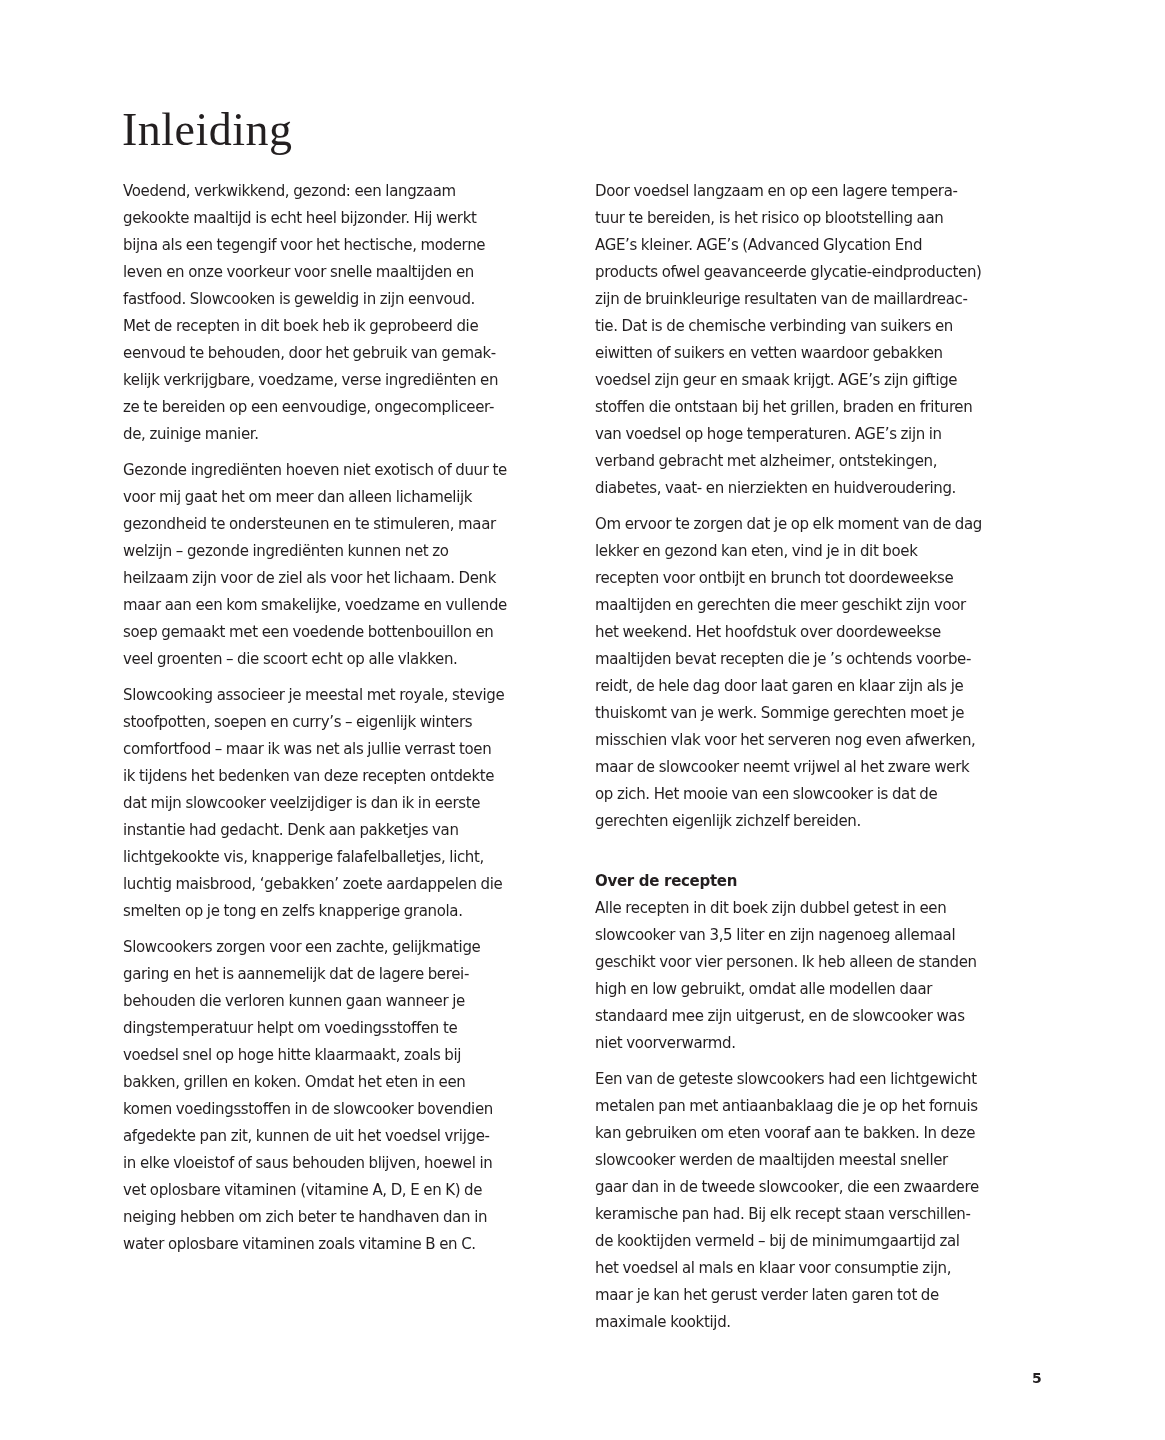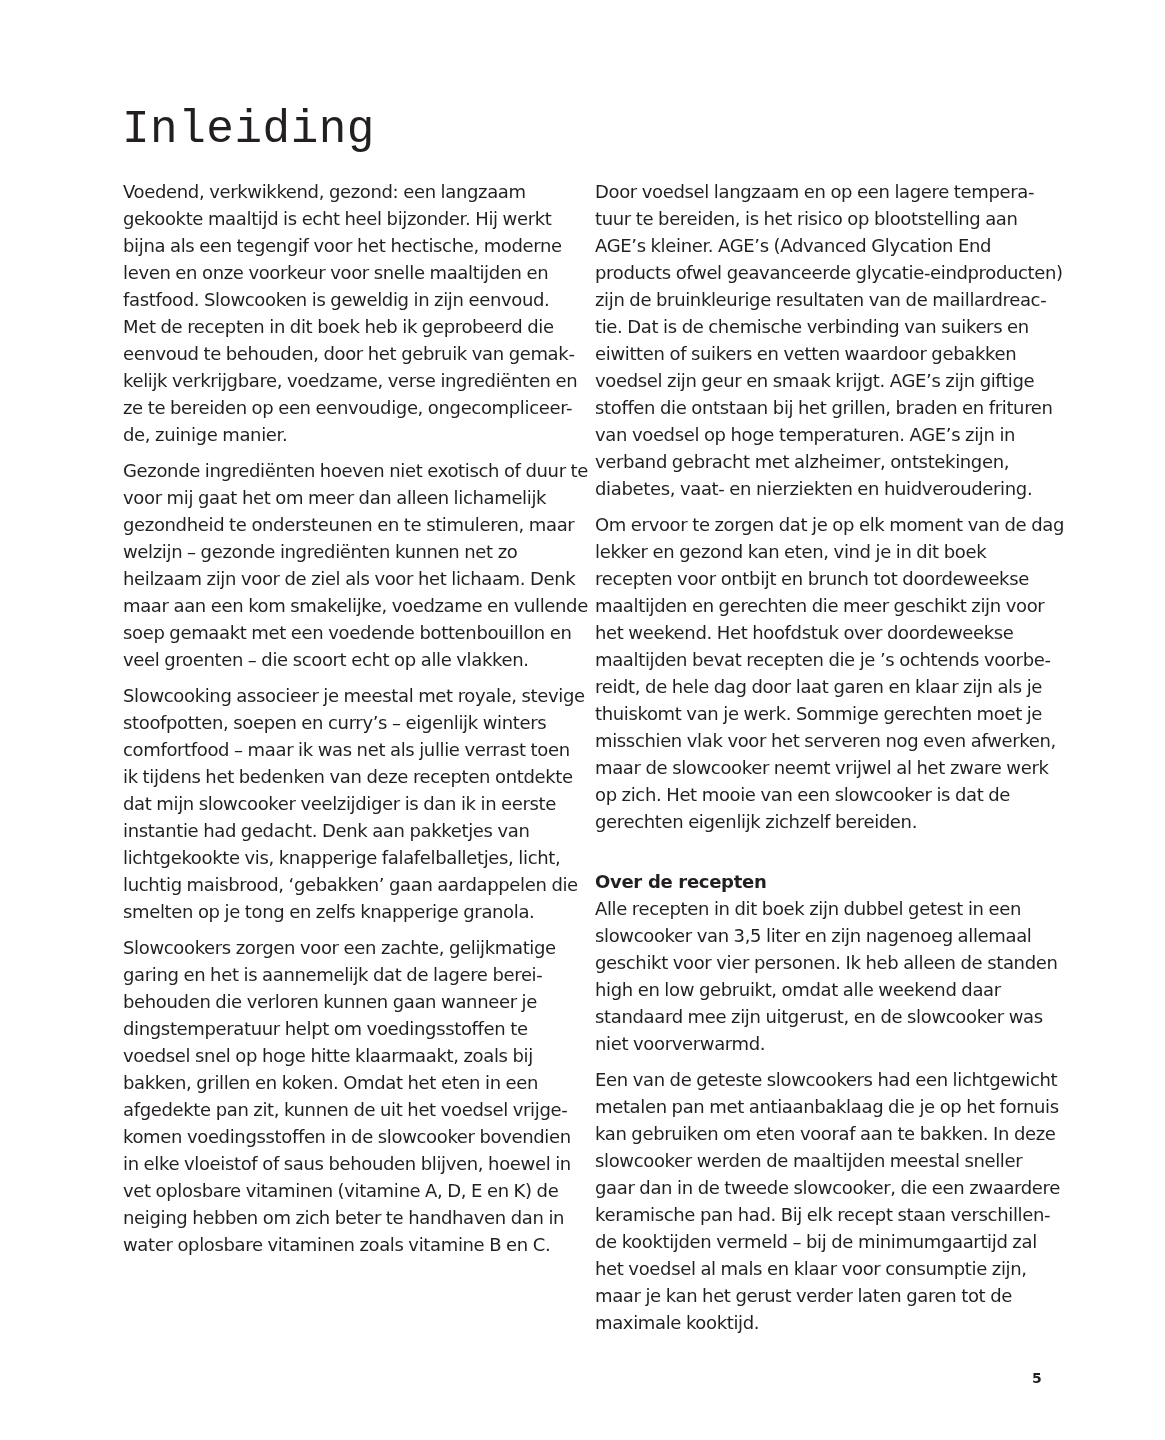--- a/index.html
+++ b/index.html
@@ -12,32 +12,32 @@
       height: 1440px;
       position: relative;
       overflow: hidden;
       color: #231f20;
     }
     .page-title {
       position: absolute;
       left: 122px;
       top: 100px;
       margin: 0;
-      font-family: Liberation Mono, monospace;
+      font-family: Liberation Serif, serif;
       font-weight: normal;
       font-size: 46px;
       line-height: 60px;
       letter-spacing: 0.5px;
       color: #231f20;
     }
     .column {
       position: absolute;
       top: 178px;
       font-family: "DejaVu Sans", "Liberation Sans", sans-serif;
-      font-size: 18px;
+      font-size: 15px;
       line-height: 27px;
       color: #231f20;
     }
     .col-left { left: 123px; width: 460px; }
     .col-right { left: 595px; width: 470px; }
     .para {
       margin: 0 0 9px 0;
     }
     .line {
       display: block;
@@ -91,32 +91,32 @@
     <span class="line">veel groenten – die scoort echt op alle vlakken.</span>
   </p>
   <p class="para">
     <span class="line">Slowcooking associeer je meestal met royale, stevige</span>
     <span class="line">stoofpotten, soepen en curry’s – eigenlijk winters</span>
     <span class="line">comfortfood – maar ik was net als jullie verrast toen</span>
     <span class="line">ik tijdens het bedenken van deze recepten ontdekte</span>
     <span class="line">dat mijn slowcooker veelzijdiger is dan ik in eerste</span>
     <span class="line">instantie had gedacht. Denk aan pakketjes van</span>
     <span class="line">lichtgekookte vis, knapperige falafelballetjes, licht,</span>
-    <span class="line">luchtig maisbrood, ‘gebakken’ gaan aardappelen die</span>
+    <span class="line">luchtig maisbrood, ‘gebakken’ zoete aardappelen die</span>
     <span class="line">smelten op je tong en zelfs knapperige granola.</span>
   </p>
   <p class="para">
     <span class="line">Slowcookers zorgen voor een zachte, gelijkmatige</span>
     <span class="line">garing en het is aannemelijk dat de lagere berei-</span>
     <span class="line">behouden die verloren kunnen gaan wanneer je</span>
     <span class="line">dingstemperatuur helpt om voedingsstoffen te</span>
     <span class="line">voedsel snel op hoge hitte klaarmaakt, zoals bij</span>
     <span class="line">bakken, grillen en koken. Omdat het eten in een</span>
+    <span class="line">komen voedingsstoffen in de slowcooker bovendien</span>
     <span class="line">afgedekte pan zit, kunnen de uit het voedsel vrijge-</span>
-    <span class="line">komen voedingsstoffen in de slowcooker bovendien</span>
     <span class="line">in elke vloeistof of saus behouden blijven, hoewel in</span>
     <span class="line">vet oplosbare vitaminen (vitamine A, D, E en K) de</span>
     <span class="line">neiging hebben om zich beter te handhaven dan in</span>
     <span class="line">water oplosbare vitaminen zoals vitamine B en C.</span>
   </p>
 </div>
 
 <div class="column col-right">
   <p class="para">
     <span class="line">Door voedsel langzaam en op een lagere tempera-</span>
@@ -145,21 +145,21 @@
     <span class="line">maar de slowcooker neemt vrijwel al het zware werk</span>
     <span class="line">op zich. Het mooie van een slowcooker is dat de</span>
     <span class="line">gerechten eigenlijk zichzelf bereiden.</span>
   </p>
 
   <span class="subheading">Over de recepten</span>
   <p class="para">
     <span class="line">Alle recepten in dit boek zijn dubbel getest in een</span>
     <span class="line">slowcooker van 3,5 liter en zijn nagenoeg allemaal</span>
     <span class="line">geschikt voor vier personen. Ik heb alleen de standen</span>
-    <span class="line">high en low gebruikt, omdat alle weekend daar</span>
+    <span class="line">high en low gebruikt, omdat alle modellen daar</span>
     <span class="line">standaard mee zijn uitgerust, en de slowcooker was</span>
     <span class="line">niet voorverwarmd.</span>
   </p>
   <p class="para">
     <span class="line">Een van de geteste slowcookers had een lichtgewicht</span>
     <span class="line">metalen pan met antiaanbaklaag die je op het fornuis</span>
     <span class="line">kan gebruiken om eten vooraf aan te bakken. In deze</span>
     <span class="line">slowcooker werden de maaltijden meestal sneller</span>
     <span class="line">gaar dan in de tweede slowcooker, die een zwaardere</span>
     <span class="line">keramische pan had. Bij elk recept staan verschillen-</span>

